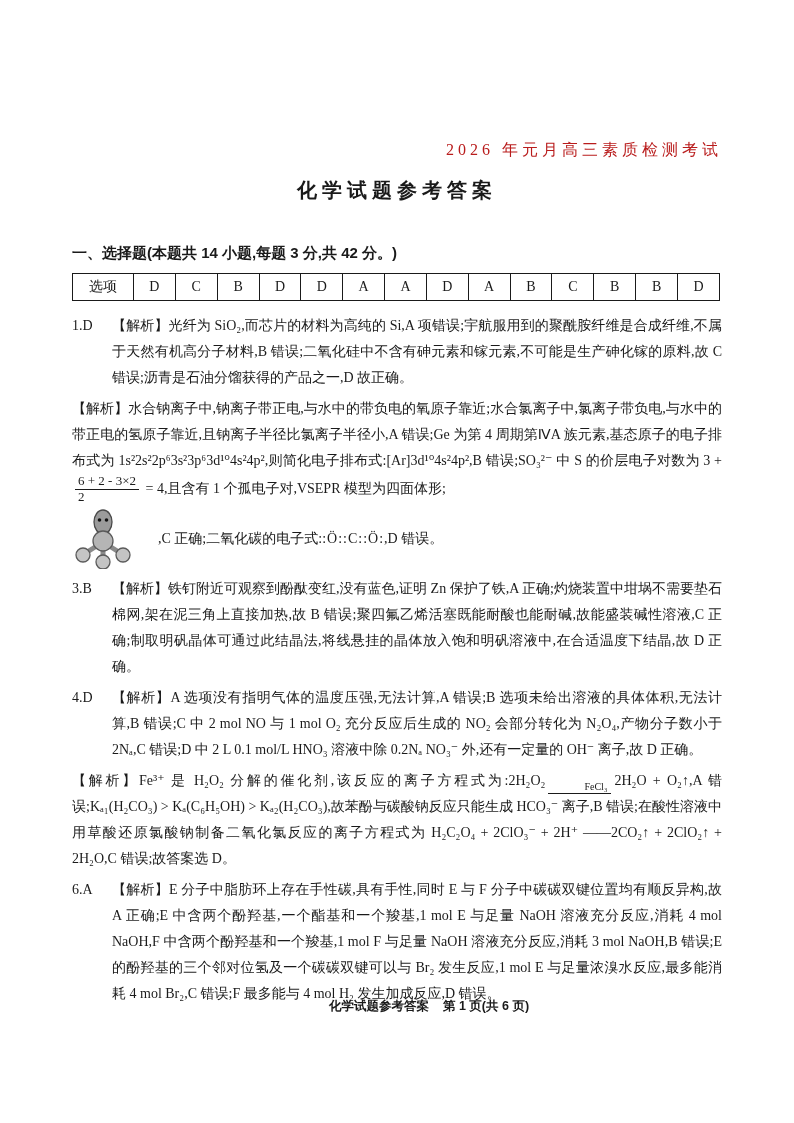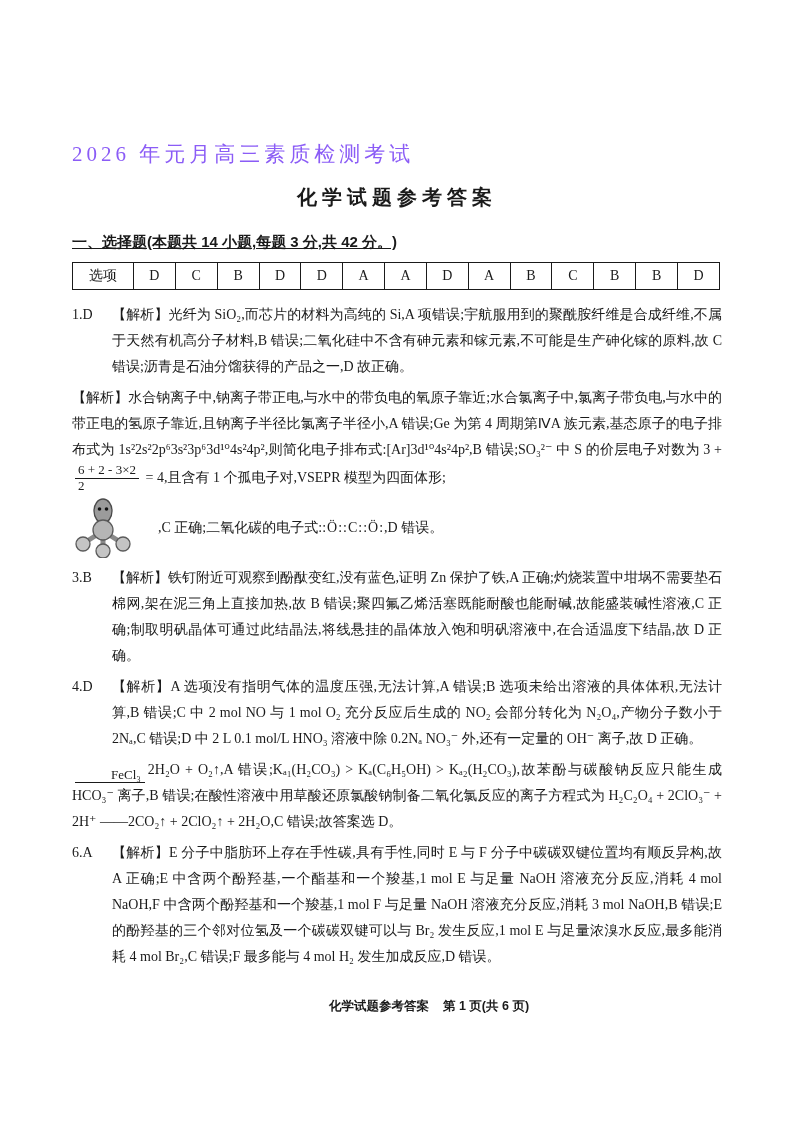--- a/index.html
+++ b/index.html
@@ -8,39 +8,38 @@
     width:794px; height:1123px;
     margin:0 auto;
     background:#ffffff;
     color:#1a1a1a;
     font-family:"Liberation Serif","DejaVu Sans",serif;
     box-sizing:border-box;
     padding:140px 72px 0 72px;
     overflow:hidden;
   }
   .exam-title {
-    text-align:left;
-    font-size:21px;
+    text-align:right;
+    font-size:16px;
     letter-spacing:4px;
-    color:#8b5cf6;
+    color:#b91c1c;
   }
   .answer-key-title {
     text-align:center;
     font-size:20px;
     font-weight:bold;
     letter-spacing:5px;
     margin-top:16px;
     font-family:"Liberation Sans","DejaVu Sans",sans-serif;
   }
   .section-heading {
-    margin-top:22px;
+    margin-top:40px;
     font-size:15px;
     font-weight:bold;
     font-family:"Liberation Sans","DejaVu Sans",sans-serif;
-    text-decoration:underline;
   }
   table.answers {
     width:648px;
     border-collapse:collapse;
     table-layout:fixed;
     margin-top:10px;
     font-size:14px;
   }
   table.answers td {
     border:1.4px solid #1a1a1a;
@@ -74,21 +73,21 @@
   }
   .frac .fnum { padding:0 3px; }
   .frac .fden { border-top:1px solid #1a1a1a; padding:0 3px; }
   .cat-arrow {
     display:inline-flex;
     flex-direction:column;
     align-items:center;
     vertical-align:-5px;
     margin:0 3px;
   }
-  .cat-label { font-size:13px; line-height:1.2; padding:0 4px;margin-left:32px; }
+  .cat-label { font-size:10px; line-height:1.2; padding:0 4px;margin-left:32px; }
   .cat-line { width:100%; border-top:1.4px solid #1a1a1a; height:0; }
   .mol-line {
     display:flex;
     align-items:center;
     margin:4px 0 2px 0;
     gap:16px;
   }
   .mol-line svg { flex-shrink:0; margin-right:8px; }
   .edot { letter-spacing:1px; white-space:nowrap; }
   .footer {
@@ -171,21 +170,21 @@
       <div class="item-body">【解析】铁钉附近可观察到酚酞变红,没有蓝色,证明 Zn 保护了铁,A 正确;灼烧装置中坩埚不需要垫石棉网,架在泥三角上直接加热,故 B 错误;聚四氟乙烯活塞既能耐酸也能耐碱,故能盛装碱性溶液,C 正确;制取明矾晶体可通过此结晶法,将线悬挂的晶体放入饱和明矾溶液中,在合适温度下结晶,故 D 正确。</div>
     </div>
 
     <div class="item">
       <div class="item-num">4.D</div>
       <div class="item-body">【解析】A 选项没有指明气体的温度压强,无法计算,A 错误;B 选项未给出溶液的具体体积,无法计算,B 错误;C 中 2 mol NO 与 1 mol O₂ 充分反应后生成的 NO₂ 会部分转化为 N₂O₄,产物分子数小于 2Nₐ,C 错误;D 中 2 L 0.1 mol/L HNO₃ 溶液中除 0.2Nₐ NO₃⁻ 外,还有一定量的 OH⁻ 离子,故 D 正确。</div>
     </div>
 
     <div class="item">
       <div class="item-body">
-        <span class="cat-arrow">
+        <span>【解析】Fe³⁺ 是 H₂O₂ 分解的催化剂,该反应的离子方程式为:2H₂O₂</span><span class="cat-arrow">
             <span class="cat-label">FeCl₃</span>
             <span class="cat-line"></span>
           </span><span>2H₂O + O₂↑,A 错误;Kₐ₁(H₂CO₃) &gt; Kₐ(C₆H₅OH) &gt; Kₐ₂(H₂CO₃),故苯酚与碳酸钠反应只能生成 HCO₃⁻ 离子,B 错误;在酸性溶液中用草酸还原氯酸钠制备二氧化氯反应的离子方程式为 H₂C₂O₄ + 2ClO₃⁻ + 2H⁺ ——2CO₂↑ + 2ClO₂↑ + 2H₂O,C 错误;故答案选 D。</span>
       </div>
     </div>
 
     <div class="item">
       <div class="item-num">6.A</div>
       <div class="item-body">【解析】E 分子中脂肪环上存在手性碳,具有手性,同时 E 与 F 分子中碳碳双键位置均有顺反异构,故 A 正确;E 中含两个酚羟基,一个酯基和一个羧基,1 mol E 与足量 NaOH 溶液充分反应,消耗 4 mol NaOH,F 中含两个酚羟基和一个羧基,1 mol F 与足量 NaOH 溶液充分反应,消耗 3 mol NaOH,B 错误;E 的酚羟基的三个邻对位氢及一个碳碳双键可以与 Br₂ 发生反应,1 mol E 与足量浓溴水反应,最多能消耗 4 mol Br₂,C 错误;F 最多能与 4 mol H₂ 发生加成反应,D 错误。</div>
     </div>

